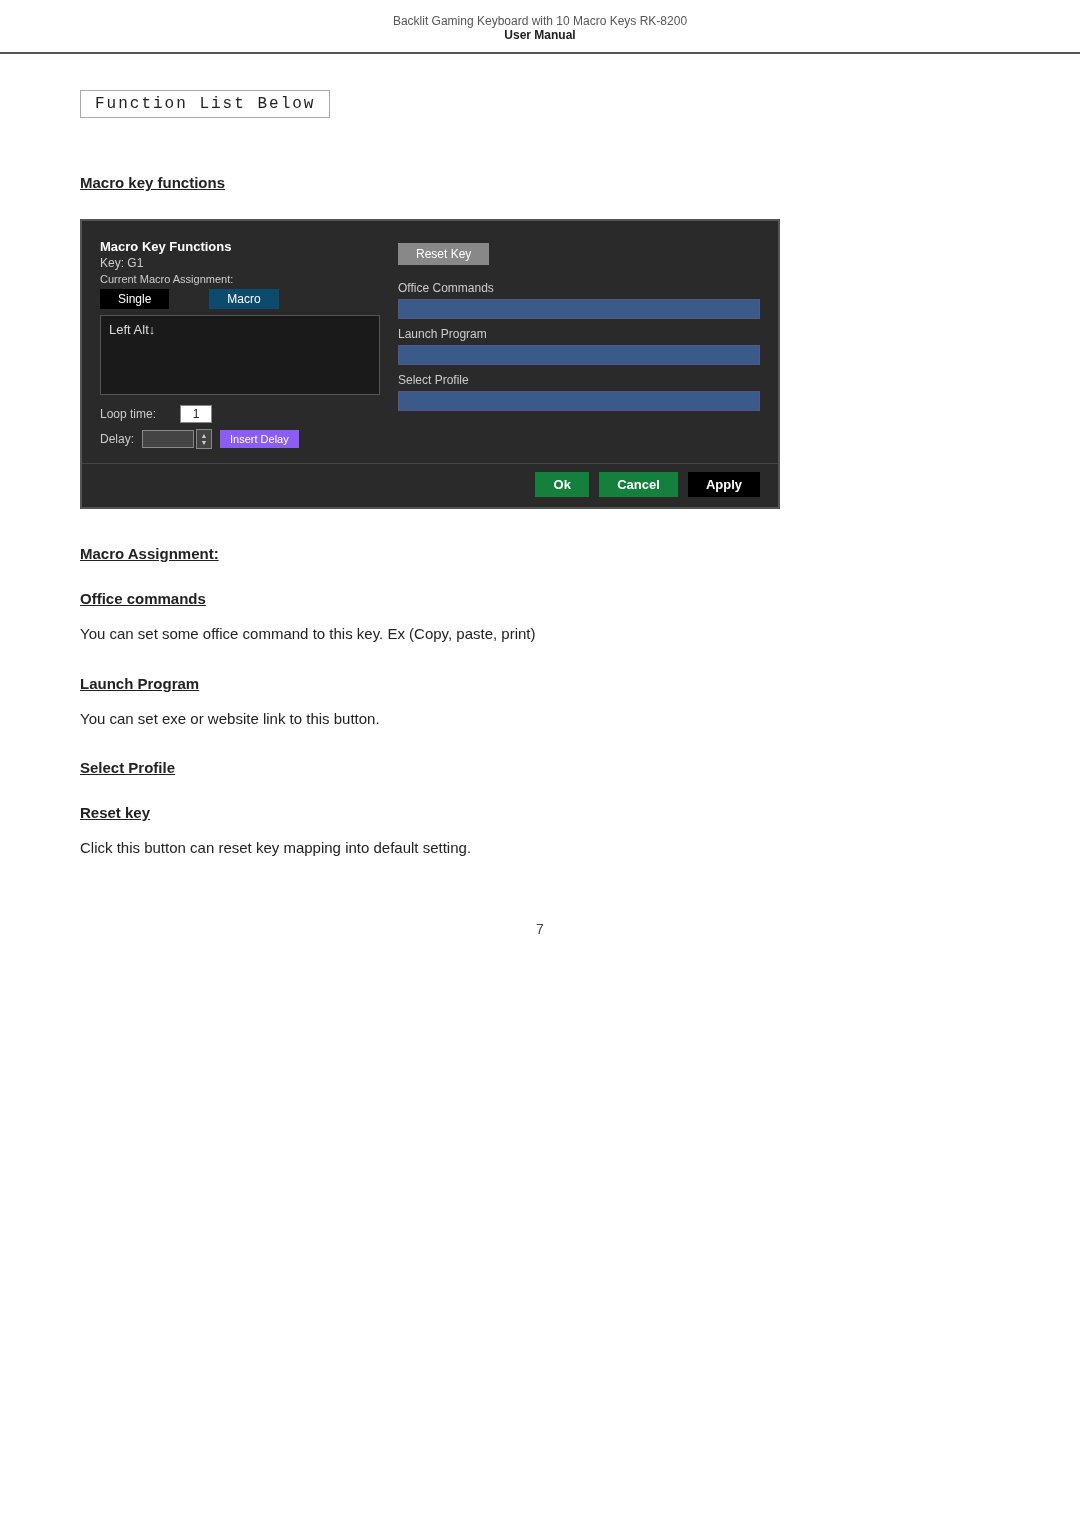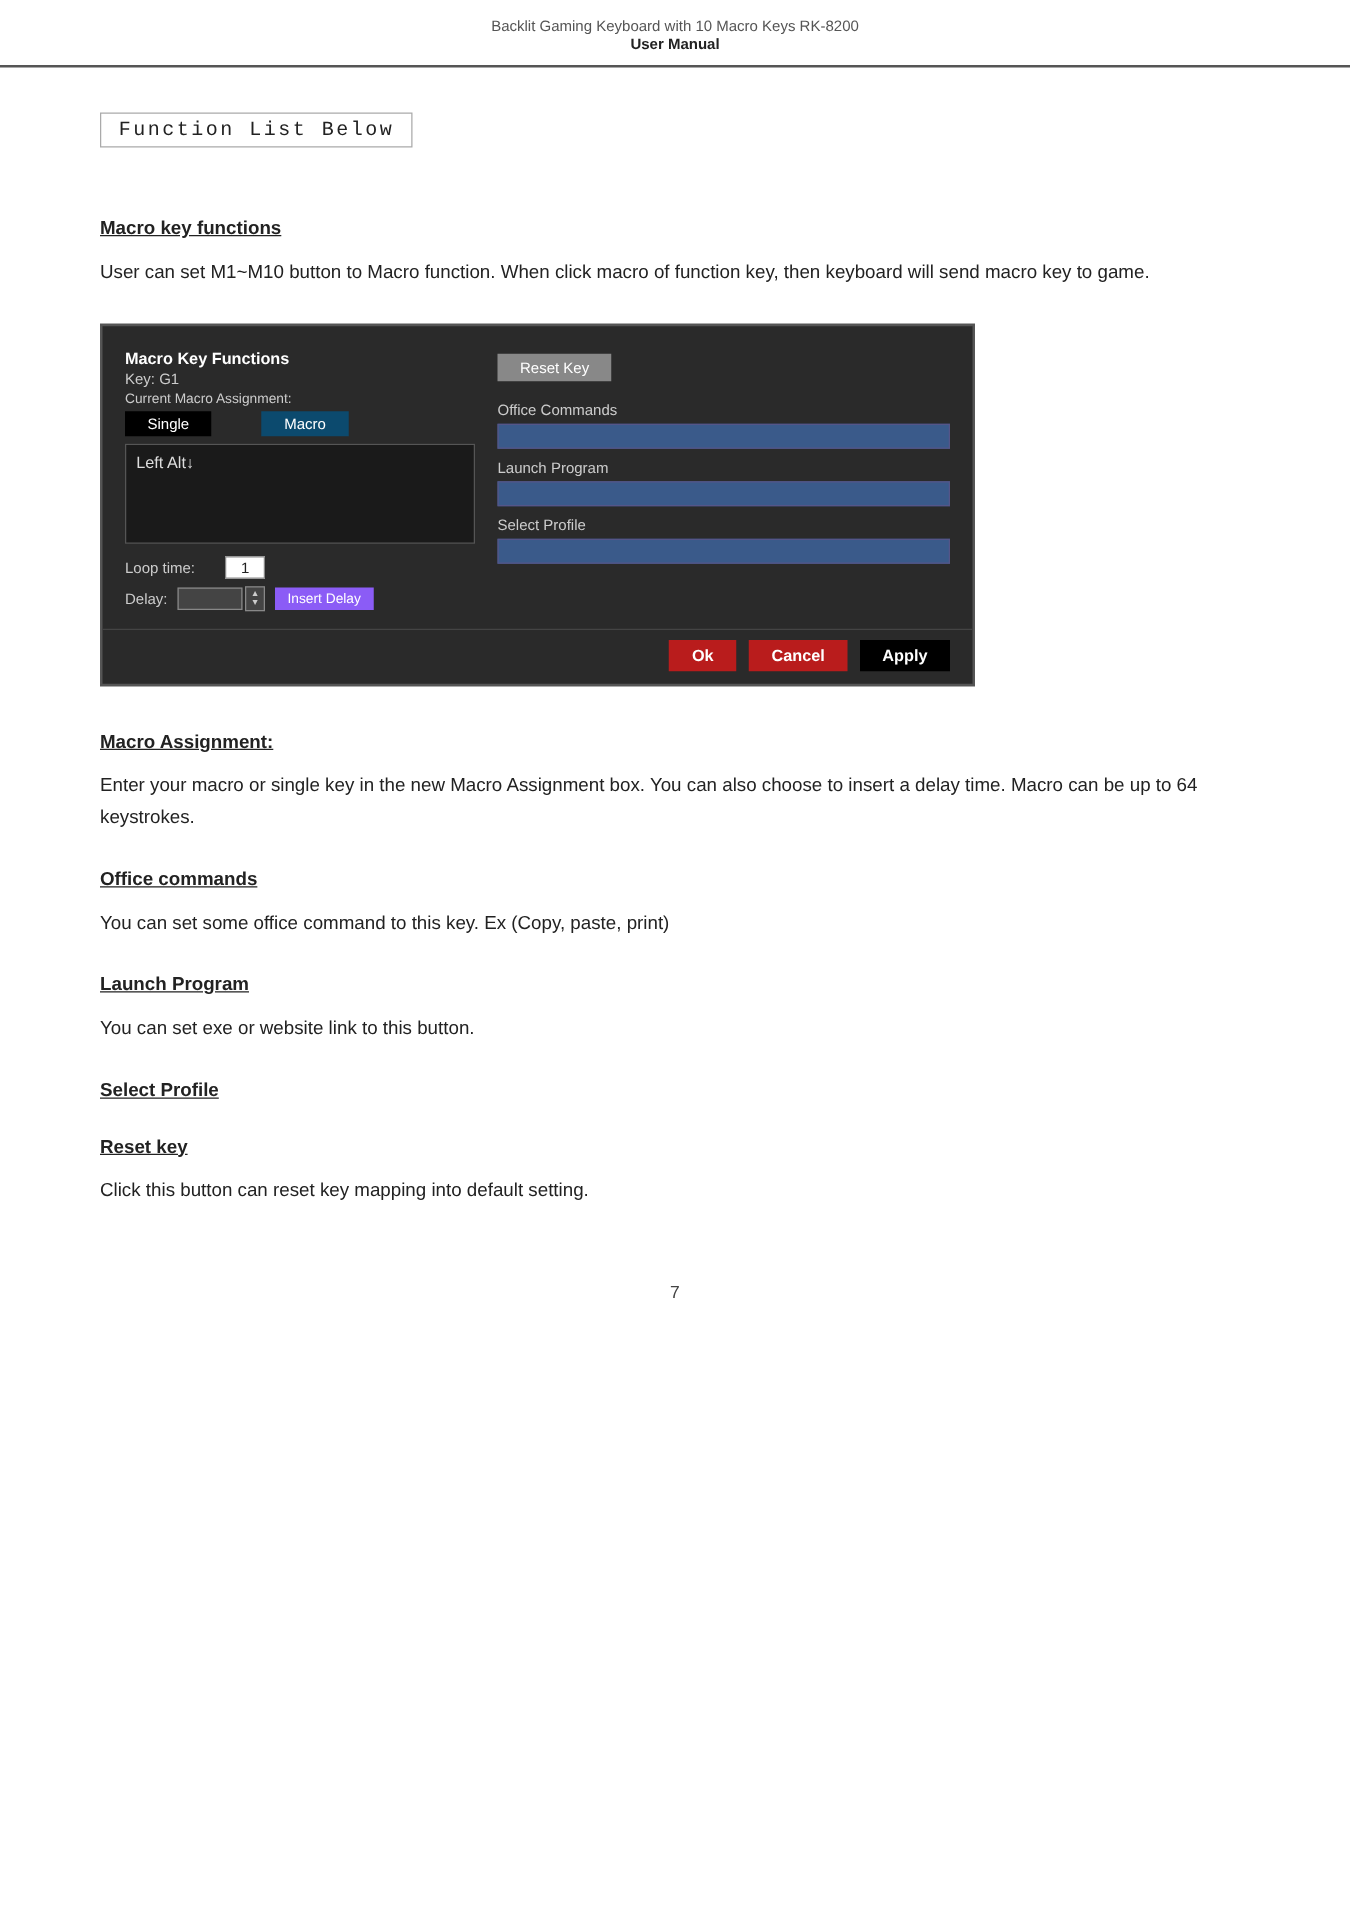--- a/index.html
+++ b/index.html
@@ -216,21 +216,21 @@
     .dialog-footer {
       display: flex;
       justify-content: flex-end;
       align-items: center;
       padding: 8px 18px 10px 18px;
       gap: 10px;
       border-top: 1px solid #444;
     }
 
     .footer-btn {
-      background: #b91c1c;
+      background: #15803d;
       color: #fff;
       border: none;
       padding: 5px 18px;
       font-size: 13px;
       font-weight: bold;
       cursor: pointer;
       min-width: 54px;
     }
 
     .footer-btn.apply {
@@ -270,21 +270,20 @@
   <span class="right">User Manual</span>
 </div>
 
 <div class="content">
 
   
   <div class="section-title-box">Function List Below</div>
 
   
   <div class="subsection-heading">Macro key functions</div>
-  <p class="body-text">User can set M1~M10 button to Macro function. When click macro of function key, then keyboard will send macro key to game.</p>
 
   
   <div class="dialog-container">
     <div class="dialog-inner">
 
       <div class="dialog-left">
         <div class="dialog-title">Macro Key Functions</div>
         <div class="dialog-key-row">
           <span>Key:</span>
           <span>G1</span>
@@ -327,21 +326,20 @@
 
     <div class="dialog-footer">
       <button class="footer-btn">Ok</button>
       <button class="footer-btn">Cancel</button>
       <button class="footer-btn apply">Apply</button>
     </div>
   </div>
 
   
   <div class="subsection-heading">Macro Assignment:</div>
-  <p class="body-text">Enter your macro or single key in the new Macro Assignment box. You can also choose to insert a delay time. Macro can be up to 64 keystrokes.</p>
 
   
   <div class="subsection-heading">Office commands</div>
   <p class="body-text">You can set some office command to this key. Ex (Copy, paste, print)</p>
 
   
   <div class="subsection-heading">Launch Program</div>
   <p class="body-text">You can set exe or website link to this button.</p>
 
   

